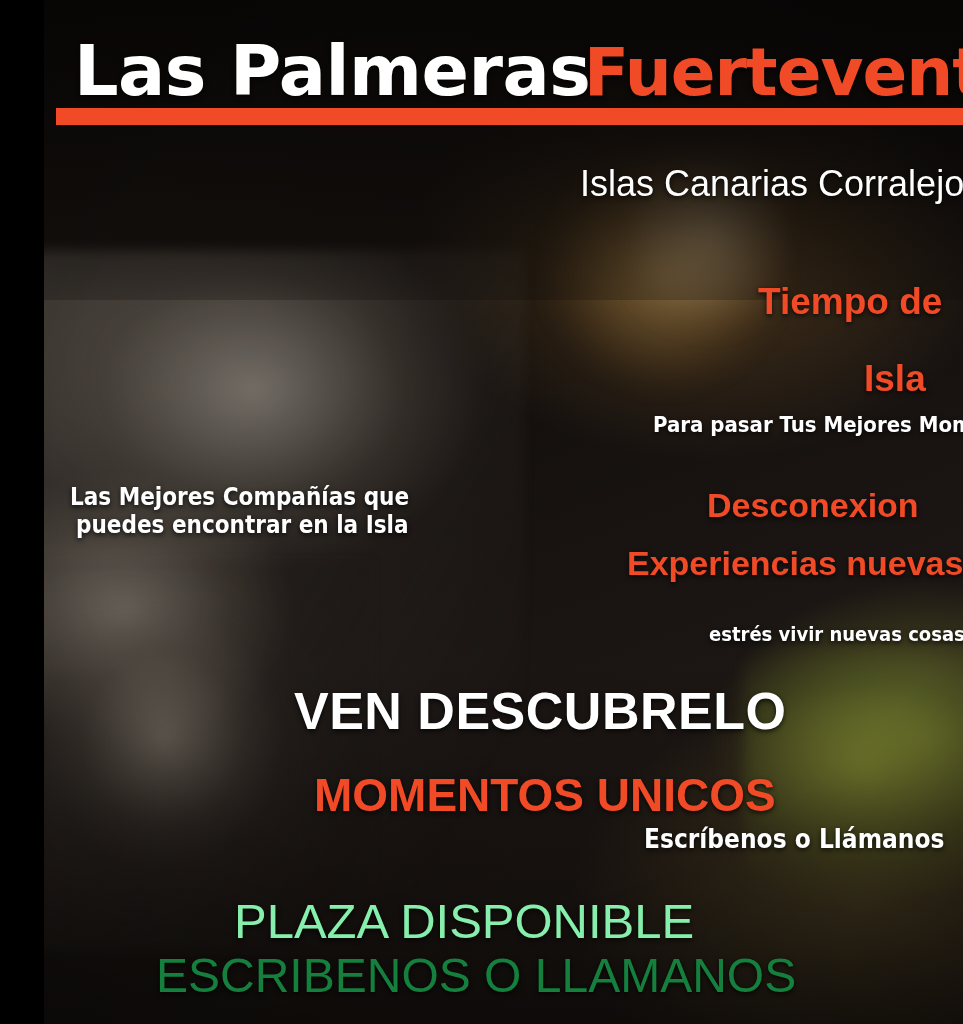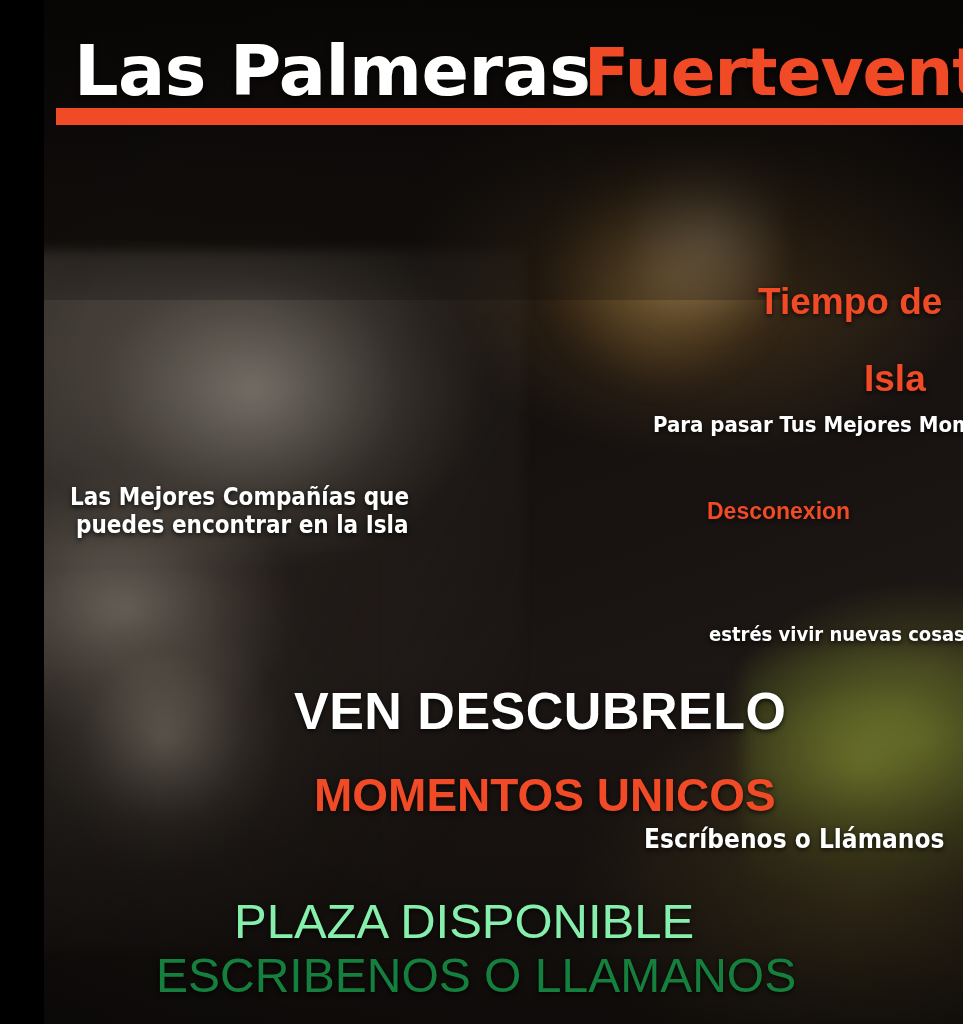--- a/index.html
+++ b/index.html
@@ -192,22 +192,22 @@
     left: 32px;
     top: 513px;
     font-size: 24px;
     font-weight: 700;
     font-family: "DejaVu Sans Condensed", "Liberation Sans", sans-serif;
   }
 
   
   .descon-1 {
     left: 663px;
-    top: 500px;
-    font-size: 23px;
+    top: 488px;
+    font-size: 34px;
     font-weight: 700;
   }
   .descon-2 {
     left: 583px;
     top: 546px;
     font-size: 34px;
     font-weight: 700;
   }
   .descon-sub-1 {
     left: 643px;
@@ -278,29 +278,31 @@
   <div class="bg-vignette"></div>
 
   <div class="layer">
 
     <div class="t title-main white shadowed">Las Palmeras</div>
 
     <div class="t title-accent orange shadowed">Fuerteventura</div>
 
     <div class="title-rule"></div>
 
+    <div class="t subtitle white shadowed">Islas Canarias Corralejo</div>
 
     <div class="t relax-1 orange shadowed">Tiempo de</div>
     <div class="t relax-2 orange shadowed">Isla</div>
     <div class="t relax-sub white shadowed">Para pasar Tus Mejores Momentos</div>
 
     <div class="t unica-sub-1 white shadowed">Las Mejores Compañías que</div>
     <div class="t unica-sub-2 white shadowed">puedes encontrar en la Isla</div>
 
     <div class="t descon-1 orange shadowed">Desconexion</div>
+    <div class="t descon-2 orange shadowed">Experiencias nuevas</div>
     <div class="t descon-sub-2 white shadowed">estrés vivir nuevas cosas</div>
 
     <div class="t momentos orange shadowed">MOMENTOS UNICOS</div>
     <div class="t ven white shadowed">VEN DESCUBRELO</div>
     <div class="t escribenos-sm white shadowed">Escríbenos o Llámanos</div>
 
     <div class="t plaza shadowed">PLAZA DISPONIBLE</div>
     <div class="t escribenos-big shadowed">ESCRIBENOS O LLAMANOS</div>
 
   </div>

